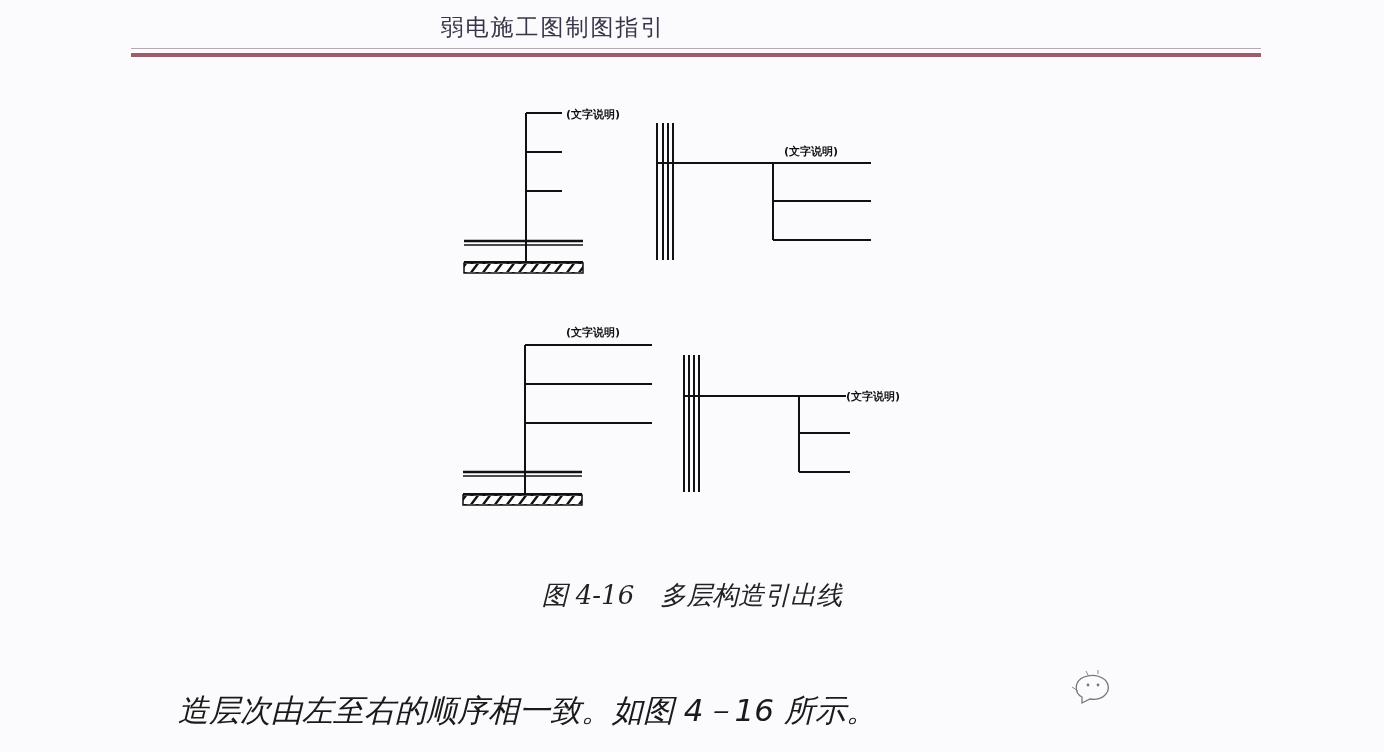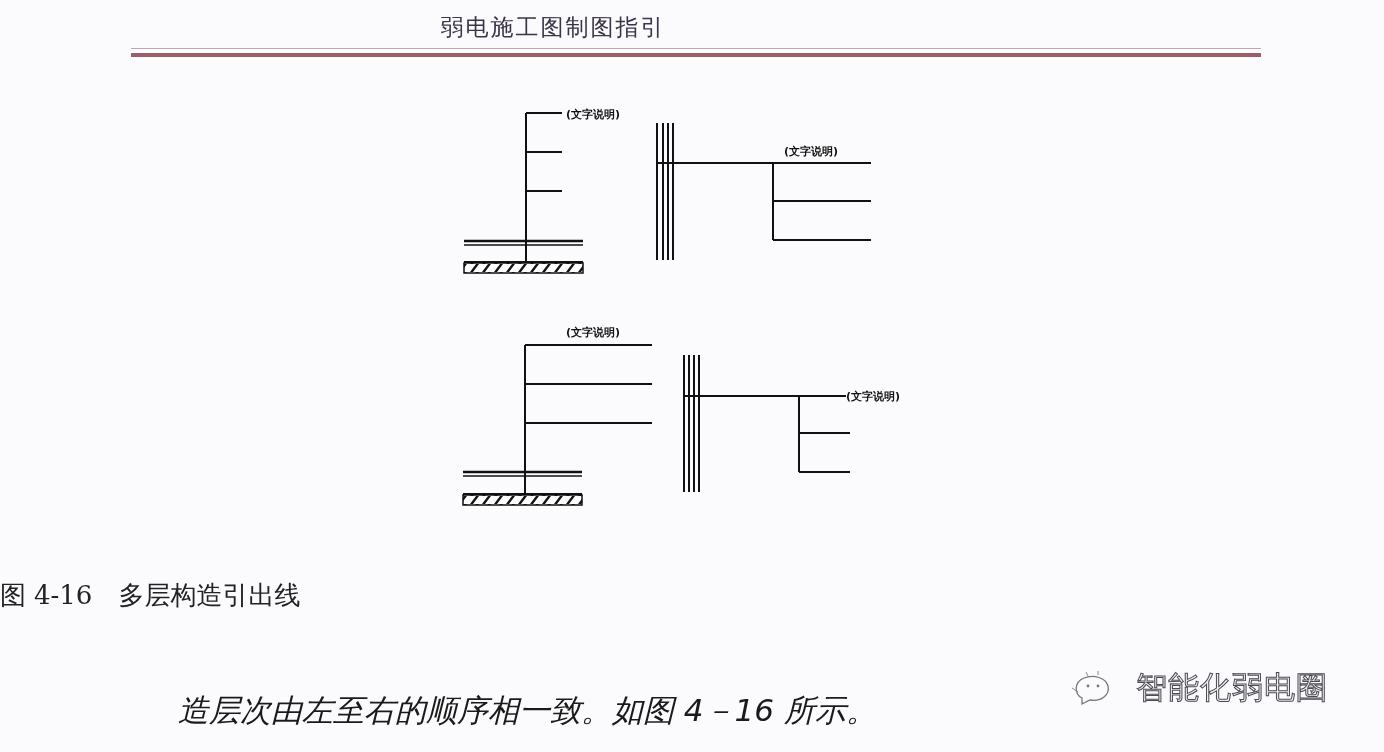--- a/index.html
+++ b/index.html
@@ -9,22 +9,22 @@
   }
   .header-title {
     position:absolute; left:0; top:12px; width:1106px; text-align:center;
     font-size:23px; color:#3a3448; letter-spacing:2px;
   }
   .rule-thin { position:absolute; left:131px; top:48px; width:1130px; height:1px; background:#b8a8ae; }
   .rule-thick { position:absolute; left:131px; top:53px; width:1130px; height:4px; background:#9c5c68; }
   svg.diagram { position:absolute; left:0; top:0; }
   .label { font-size:11px; font-weight:bold; fill:#111; font-family:"DejaVu Sans", sans-serif; }
   .caption {
-    position:absolute; left:0; top:578px; width:1384px; 
-    font-size:26px; color:#222; font-family:"DejaVu Serif", serif;
+    position:absolute; left:0; top:578px; width:1384px; text-align:center;
+    font-size:26px; color:#222; font-family:"DejaVu Serif", serif;font-style:italic;
   }
   .caption .num { margin:0 26px 0 8px; }
   .body-text {
     position:absolute; left:178px; top:690px; font-size:31px; color:#1a1a1a;
     font-family:"DejaVu Sans", sans-serif;
     font-style:italic;
   }
   .watermark {
     position:absolute; left:1068px; top:667px; display:flex; align-items:center;
   }
@@ -102,14 +102,13 @@
 <div class="body-text">造层次由左至右的顺序相一致。如图 4－16 所示。</div>
 
 <div class="watermark">
   <svg class="wm-icon" viewBox="0 0 58 40">
     <path d="M14 30 C6 26 6 14 16 10 C26 6 38 10 40 18 C42 26 34 34 22 32 L14 36 Z" fill="none" stroke="#777" stroke-width="1.3"></path>
     <circle cx="20" cy="18" r="1.4" fill="#777"></circle>
     <circle cx="30" cy="18" r="1.4" fill="#777"></circle>
     <path d="M4 20 L10 24" stroke="#888" stroke-width="1"></path>
     <path d="M18 4 L20 8 M30 3 L30 7" stroke="#888" stroke-width="1"></path>
   </svg>
-  <span class="wm-text">智能化弱电圈</span>
 </div>
 
 </body></html>

